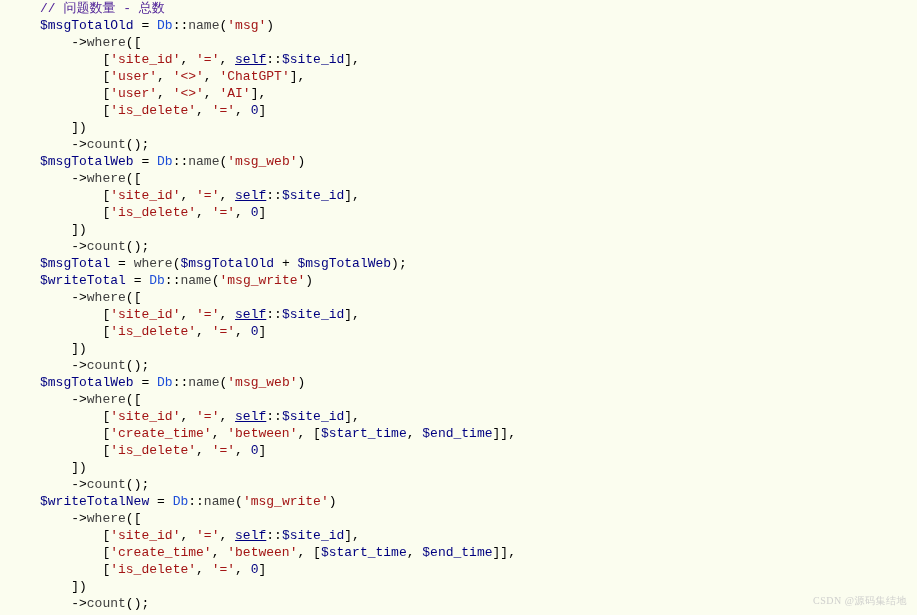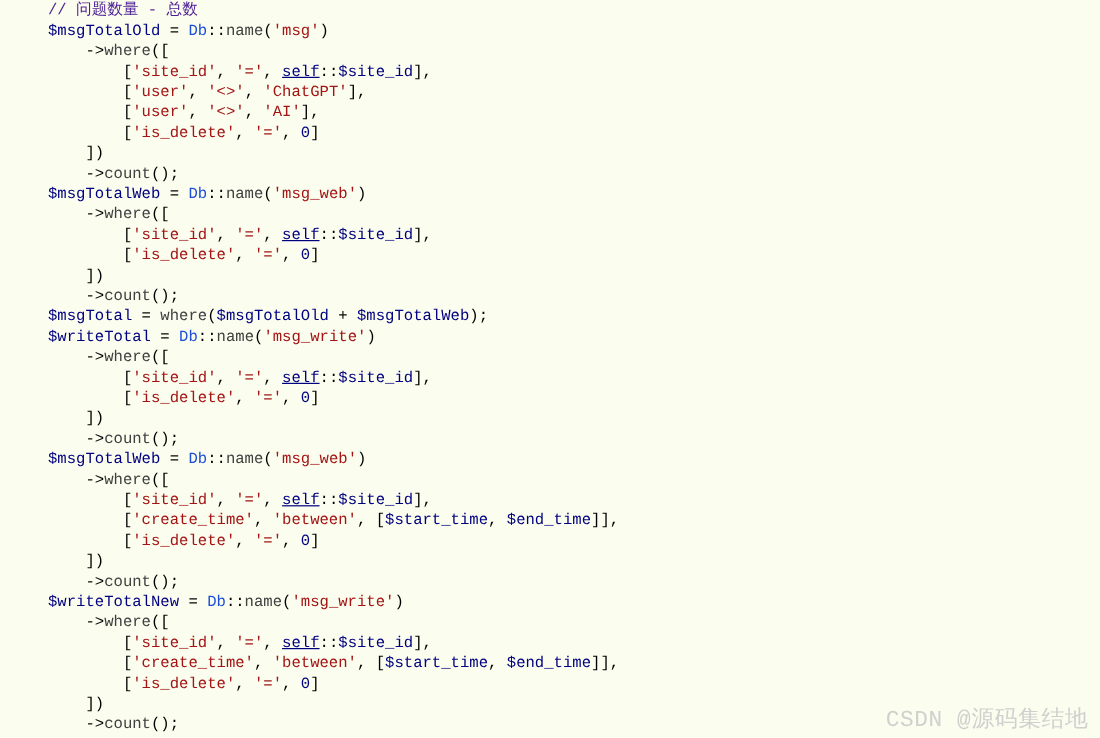--- a/index.html
+++ b/index.html
@@ -23,22 +23,22 @@
   .var { color: #000080; font-weight: normal; }
   .class { color: #1d4ed8; }
   .method { color: #404040; }
   .str { color: #a31515; }
   .num { color: #000080; }
   .self { color: #000080; text-decoration: underline; }
   .watermark {
     position: absolute;
     bottom: 6px;
     right: 10px;
-    font-family: Liberation Mono, monospace;
-    font-size: 19px;
+    font-family: Liberation Serif, serif;
+    font-size: 10px;
     color: rgba(200,200,200,0.85);
     letter-spacing: 0.5px;
   }
 </style>
 </head>
 <body>
 
 <div class="code"><span class="comment">// 问题数量 - 总数</span>
 <span class="var">$msgTotalOld</span> = <span class="class">Db</span>::<span class="method">name</span>(<span class="str">'msg'</span>)
     -&gt;<span class="method">where</span>([

